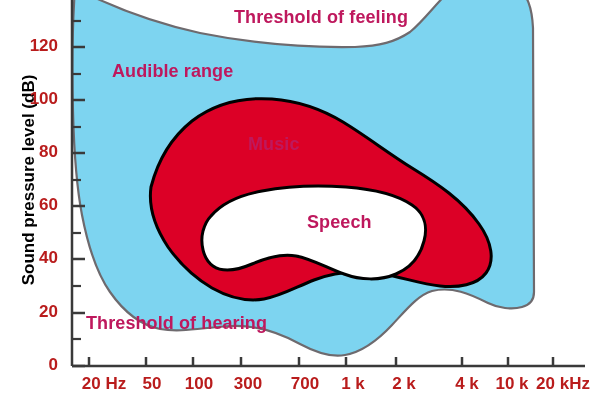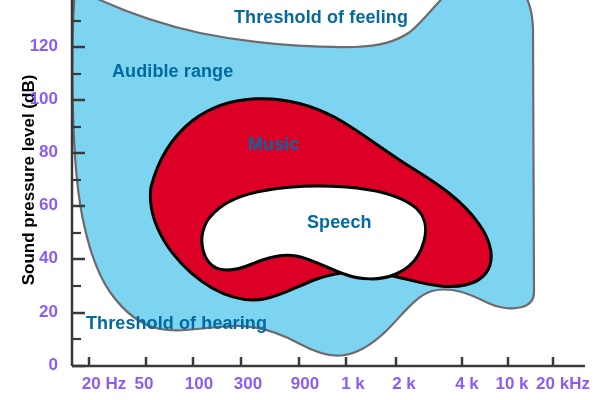--- a/index.html
+++ b/index.html
@@ -7,36 +7,36 @@
     width:600px;height:400px;overflow:hidden;background:#ffffff;
     font-family:"Liberation Sans",sans-serif;
   }
   #figure{position:relative;width:600px;height:400px;}
   #plot-svg{position:absolute;left:0;top:0;width:600px;height:400px;display:block;}
 
   .region-label{
     position:absolute;
     font-family:"Liberation Sans",sans-serif;
     font-weight:bold;
-    color:#0369a1;
+    color:#be185d;
     white-space:nowrap;
     letter-spacing:0.1px;
   }
   #label-threshold-feeling{left:234px;top:7px;font-size:18px;}
   #label-audible-range{left:112px;top:61px;font-size:18px;}
   #label-music{left:248px;top:134px;font-size:18px;}
   #label-speech{left:307px;top:212px;font-size:18px;}
   #label-threshold-hearing{left:86px;top:313px;font-size:18px;}
 
   .tick-label{
     position:absolute;
     font-family:"Liberation Sans",sans-serif;
     font-weight:bold;
     font-size:17px;
-    color:#8b5cf6;
+    color:#b91c1c;
     white-space:nowrap;
   }
   .ytick-label{text-align:right;width:46px;}
   .xtick-label{text-align:center;transform:translateX(-50%);}
 
   #y-axis-title{
     position:absolute;
     left:-86px;top:170px;
     width:230px;
     transform:rotate(-90deg);
@@ -146,24 +146,24 @@
 
   <div class="tick-label ytick-label" style="left:12px;top:36px;">120</div>
   <div class="tick-label ytick-label" style="left:12px;top:89px;">100</div>
   <div class="tick-label ytick-label" style="left:12px;top:142px;">80</div>
   <div class="tick-label ytick-label" style="left:12px;top:195px;">60</div>
   <div class="tick-label ytick-label" style="left:12px;top:248px;">40</div>
   <div class="tick-label ytick-label" style="left:12px;top:302px;">20</div>
   <div class="tick-label ytick-label" style="left:12px;top:355px;">0</div>
 
   <div class="tick-label xtick-label" style="left:104px;top:374px;">20 Hz</div>
-  <div class="tick-label xtick-label" style="left:144px;top:374px;">50</div>
+  <div class="tick-label xtick-label" style="left:152px;top:374px;">50</div>
   <div class="tick-label xtick-label" style="left:199px;top:374px;">100</div>
   <div class="tick-label xtick-label" style="left:248px;top:374px;">300</div>
-  <div class="tick-label xtick-label" style="left:305px;top:374px;">900</div>
+  <div class="tick-label xtick-label" style="left:305px;top:374px;">700</div>
   <div class="tick-label xtick-label" style="left:353px;top:374px;">1 k</div>
   <div class="tick-label xtick-label" style="left:404px;top:374px;">2 k</div>
   <div class="tick-label xtick-label" style="left:467px;top:374px;">4 k</div>
   <div class="tick-label xtick-label" style="left:512px;top:374px;">10 k</div>
   <div class="tick-label xtick-label" style="left:563px;top:374px;">20 kHz</div>
 
   <div class="region-label" id="label-threshold-feeling">Threshold of feeling</div>
   <div class="region-label" id="label-audible-range">Audible range</div>
   <div class="region-label" id="label-music">Music</div>
   <div class="region-label" id="label-speech">Speech</div>

